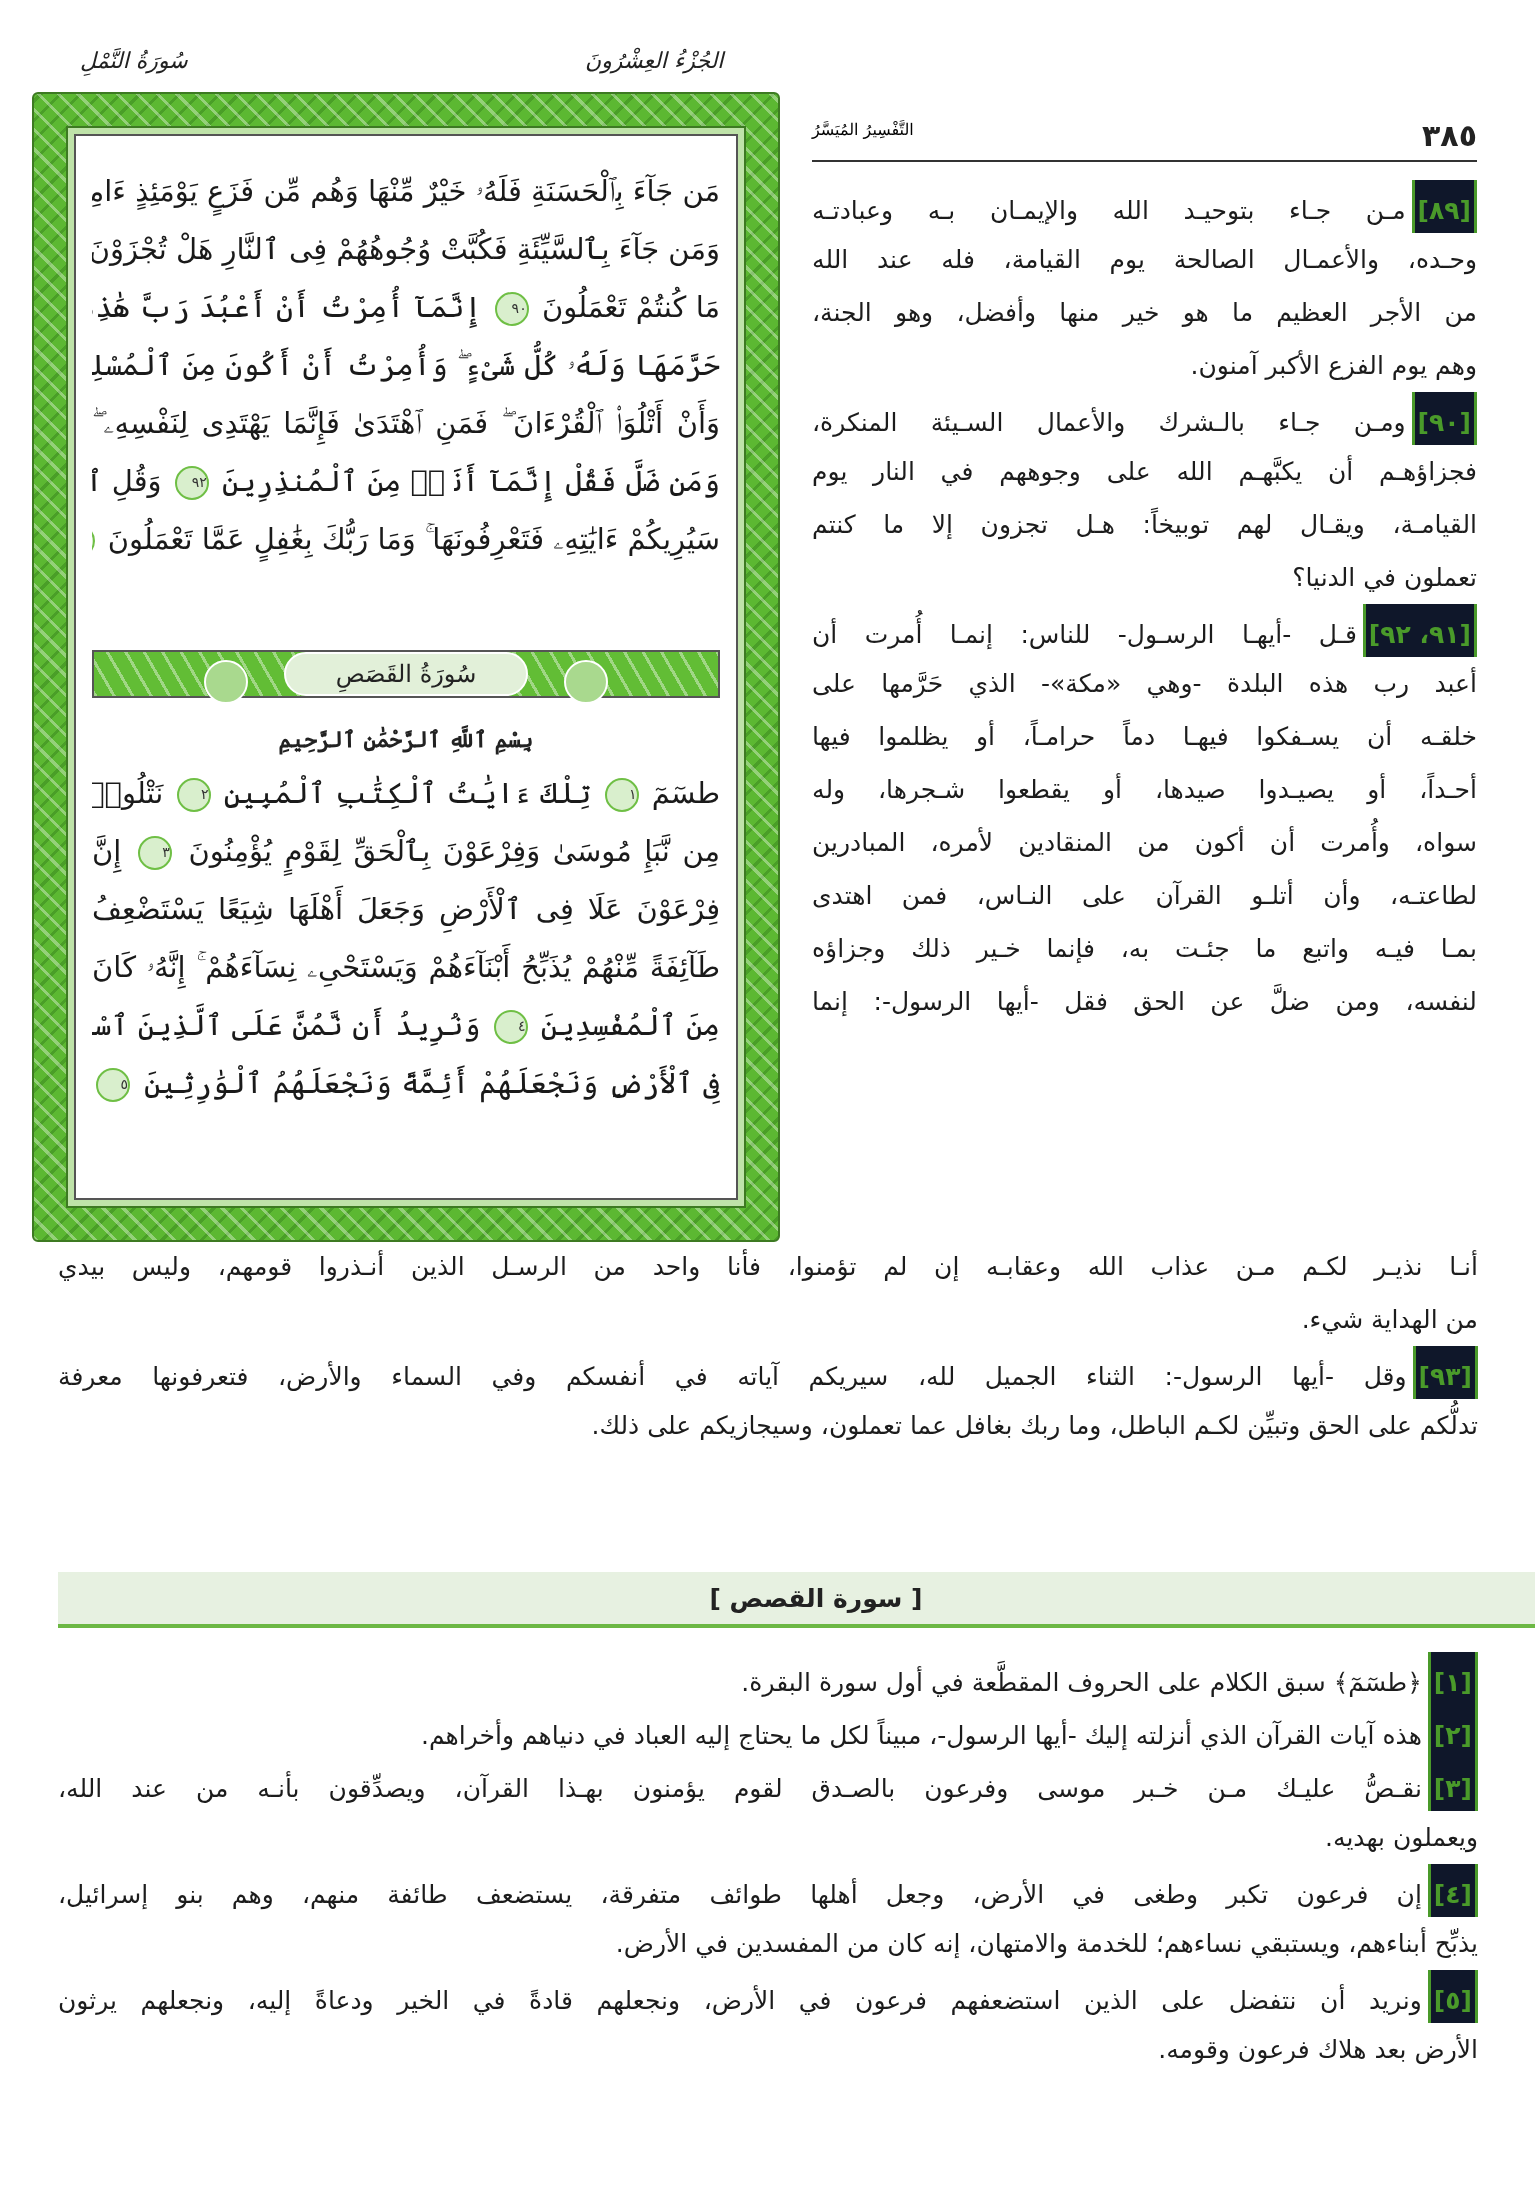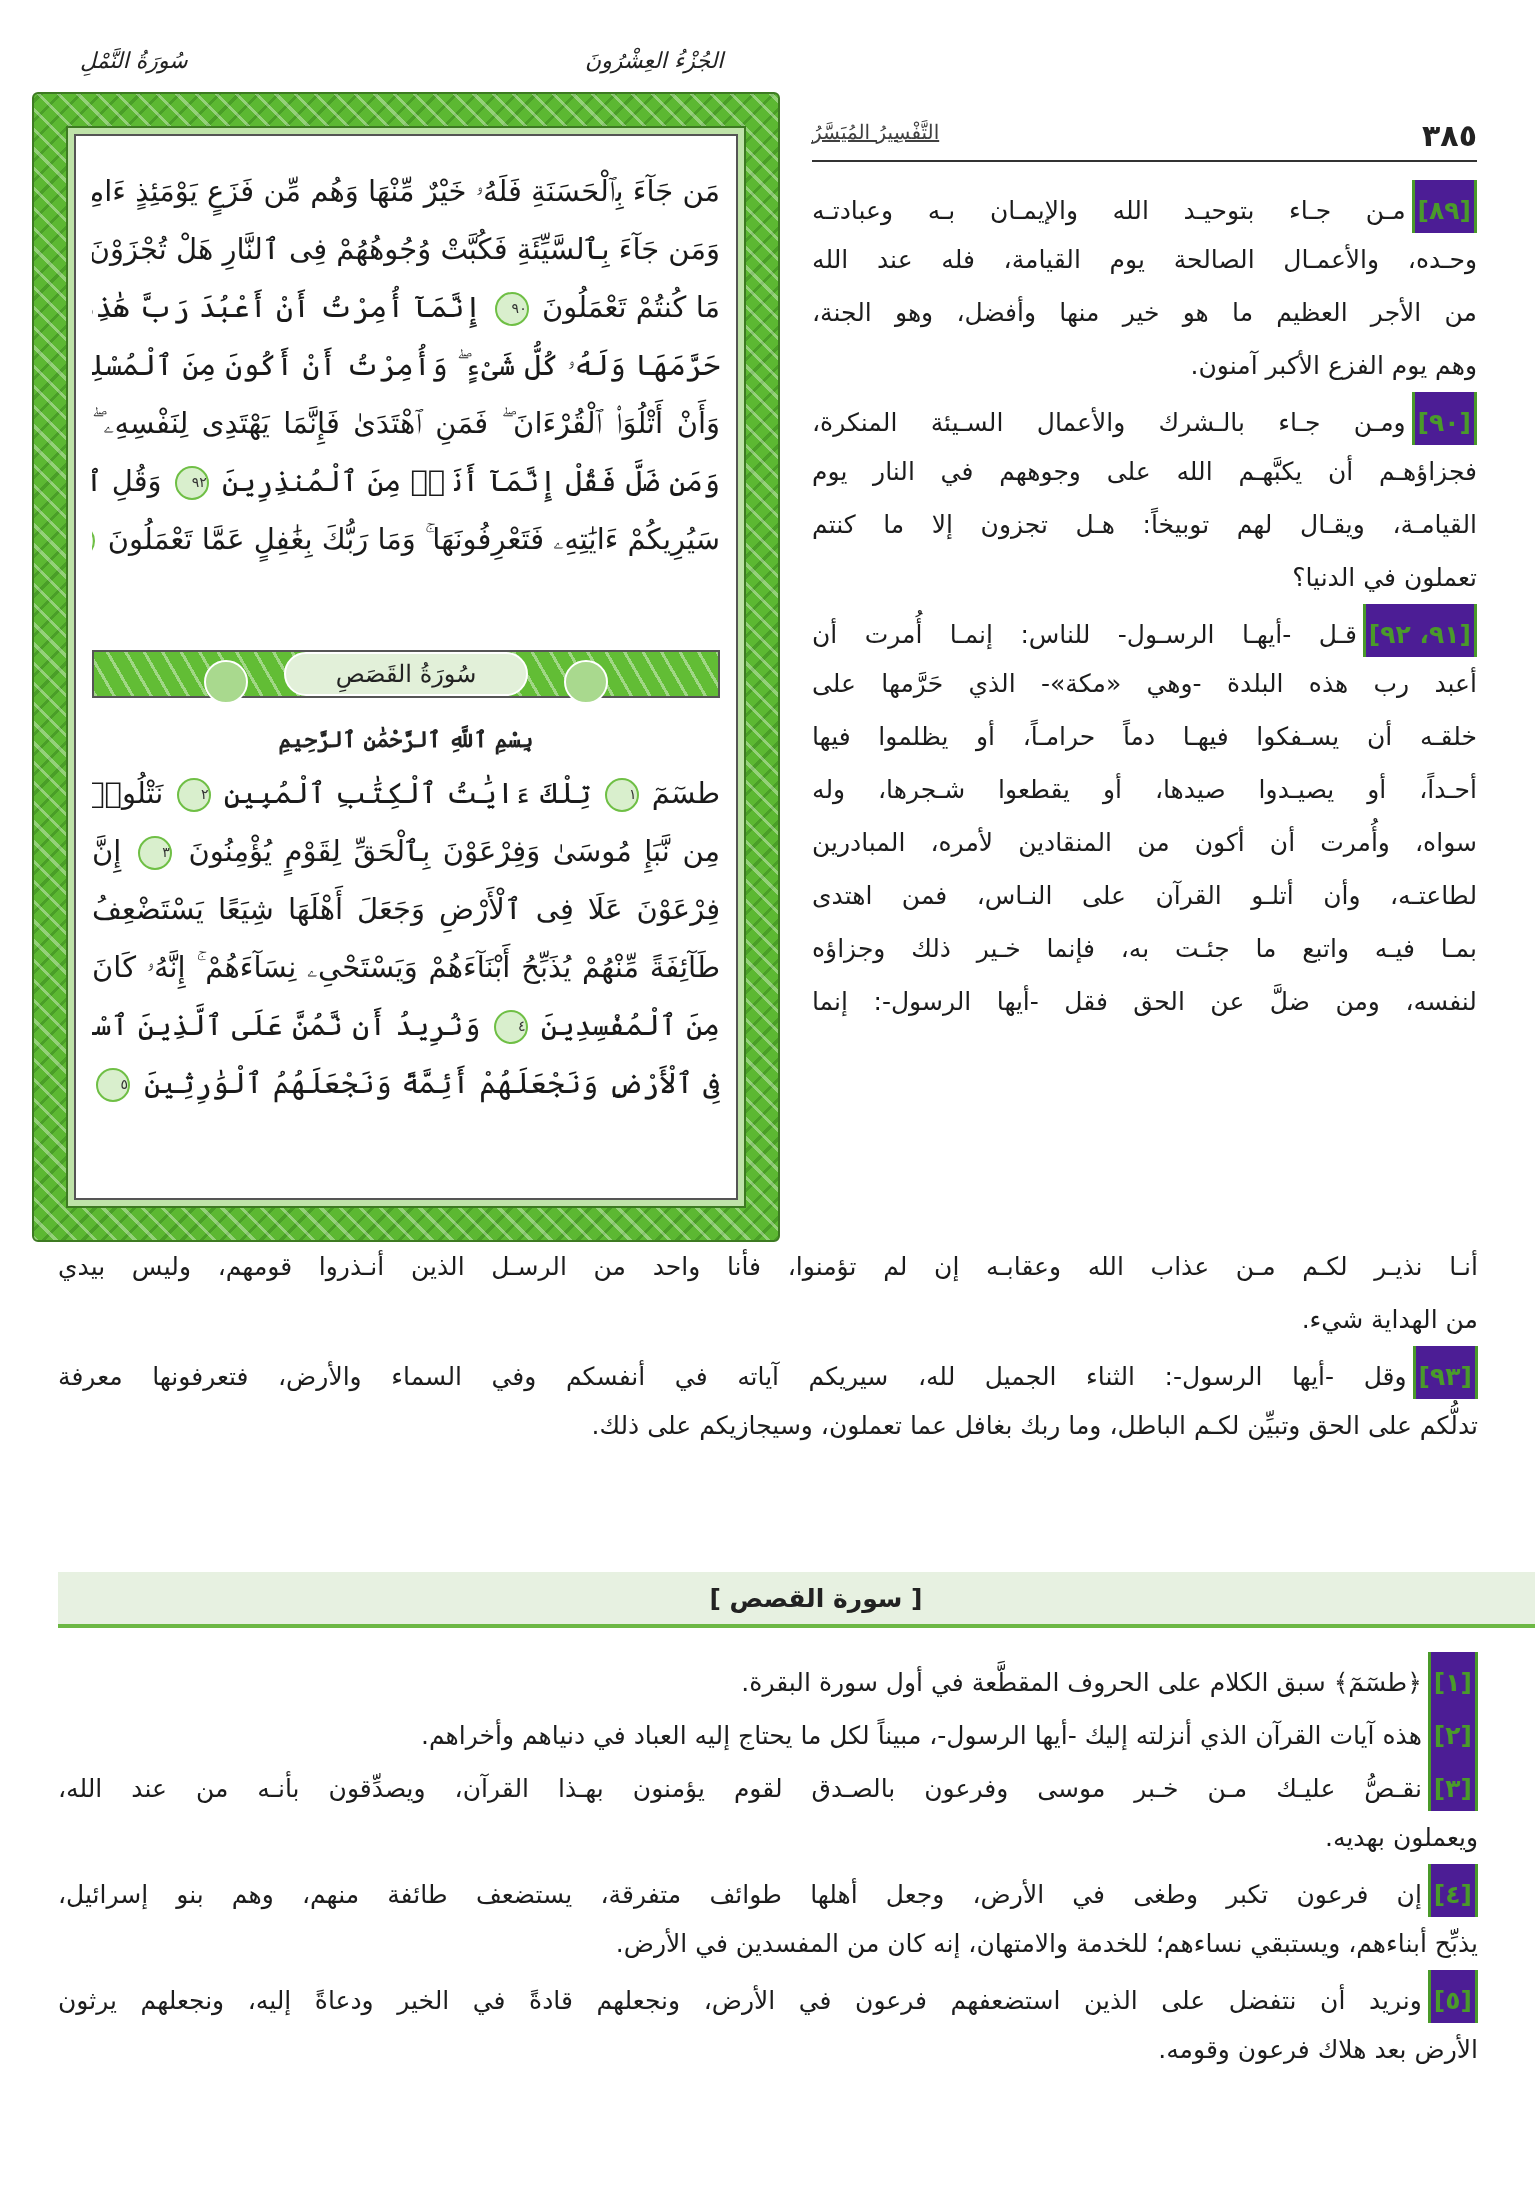--- a/index.html
+++ b/index.html
@@ -39,29 +39,29 @@
   .rosette { position:absolute; width:40px; height:40px; border-radius:50%; background:#a9d98e; border:2px solid #fff; top:8px; }
   .rosette.r1 { left:110px; } .rosette.r2 { right:110px; }
 
   .basmala { position:absolute; left:60px; right:60px; top:622px; height:50px; text-align:center;
              font-family:"DejaVu Serif", serif; font-size:22px; line-height:50px; color:#222;font-weight:bold; }
   .quran2 { top:672px; }
 
   
   .tafsir-head { position:absolute; left:812px; top:112px; width:665px; height:48px; border-bottom:2px solid #333; }
   .page-num { position:absolute; right:0; top:6px; font-size:30px; font-weight:bold; color:#222; }
-  .book-title { position:absolute; left:0; top:8px; font-family:"DejaVu Serif", serif; font-size:20px; color:#404040;text-decoration:underline; }
+  .book-title { position:absolute; left:0; top:8px; font-family:"DejaVu Serif", serif; font-size:16px; color:#000000; }
 
   .tafsir { position:absolute; font-family:"DejaVu Sans", sans-serif; font-size:25px; color:#1c1c1c; }
   .tafsir .line { height:53px; line-height:53px; text-align:justify; text-align-last:justify; white-space:nowrap; overflow:hidden; }
   .tafsir .line.last { text-align-last:right; }
   .col-right { left:812px; top:180px; width:665px; }
   .col-full { left:58px; top:1240px; width:1420px; }
 
-  .vnum { display:inline-block; background:#4c1d95; color:#4a9a2a; border:1px solid #4a9a2a; border-width:0 3px; 
+  .vnum { display:inline-block; background:#0f172a; color:#4a9a2a; border:1px solid #4a9a2a; border-width:0 3px; 
           padding:14px 3px; font-weight:bold; margin-left:6px; line-height:34px; }
 
   .surah-bar { position:absolute; left:58px; top:1572px; width:1516px; height:52px; background:#e7f1e1;
     border-bottom:4px solid #6cb844; display:flex; align-items:center; justify-content:center;
     font-size:25px; font-weight:bold; color:#222; }
 
   .col-bottom { left:58px; top:1652px; width:1420px; }
 </style>
 </head>
 <body>

